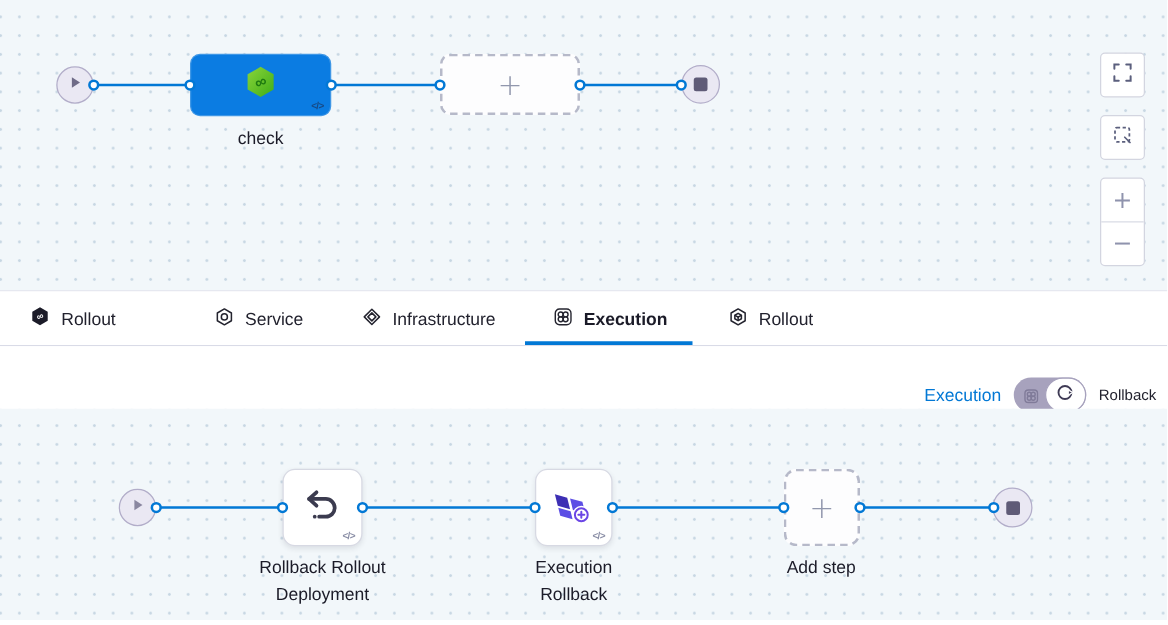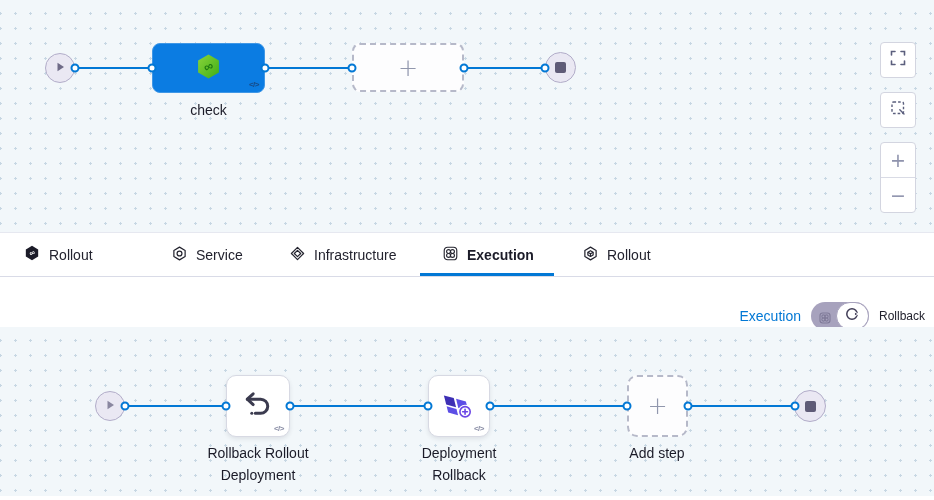--- a/index.html
+++ b/index.html
@@ -256,21 +256,21 @@
           <polygon points="12.6,8.9 20.4,13.3 20.4,21.6 12.6,17.2" fill="#5c4ee5"></polygon>
           <polygon points="3,13.3 10.8,17.7 10.8,23.4 3,19" fill="#5c4ee5"></polygon>
         </g>
         <circle cx="19.3" cy="20.8" r="6.2" fill="#ffffff"></circle>
         <circle cx="19.3" cy="20.8" r="4.5" fill="none" stroke="#6b46e5" stroke-width="1.4"></circle>
         <path d="M19.3 18.7 V22.9 M17.2 20.8 H21.4" stroke="#6b46e5" stroke-width="1.4" stroke-linecap="round"></path>
       </svg>
     </span>
     <span class="code-glyph">&lt;/&gt;</span>
   </div>
-  <div class="node-label" style="left:408px;top:443px;width:102px;">Deployment Rollback</div>
+  <div class="node-label" style="left:408px;top:443px;width:102px;">Execution Rollback</div>
 
   <div class="dashed-node" style="left:627px;top:375px;width:61px;height:62px;border-radius:10px;">
     <span class="plus">+</span>
   </div>
   <div class="node-label" style="left:597px;top:443px;width:120px;">Add step</div>
 
   <div class="endcap" style="left:794px;top:390px;width:32px;height:32px;">
     <span class="stop-sq"></span>
   </div>
 

